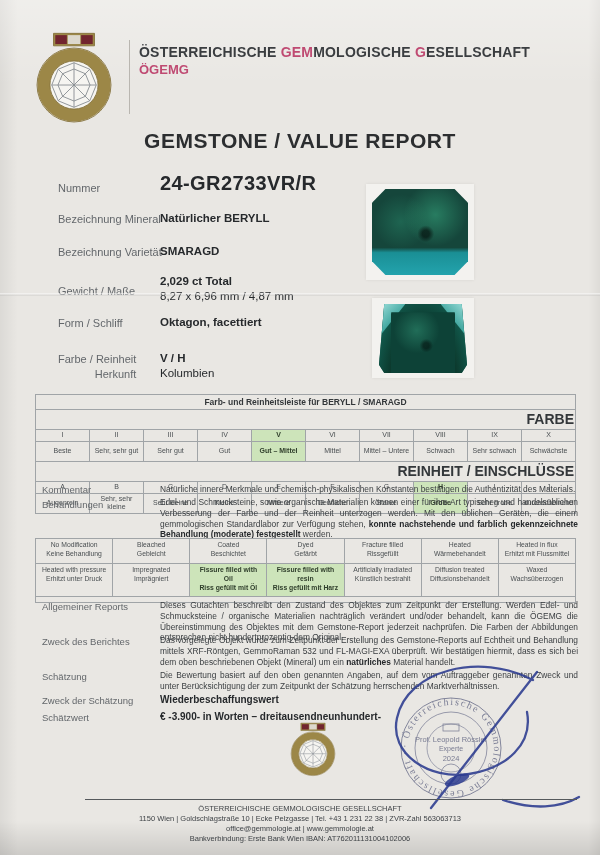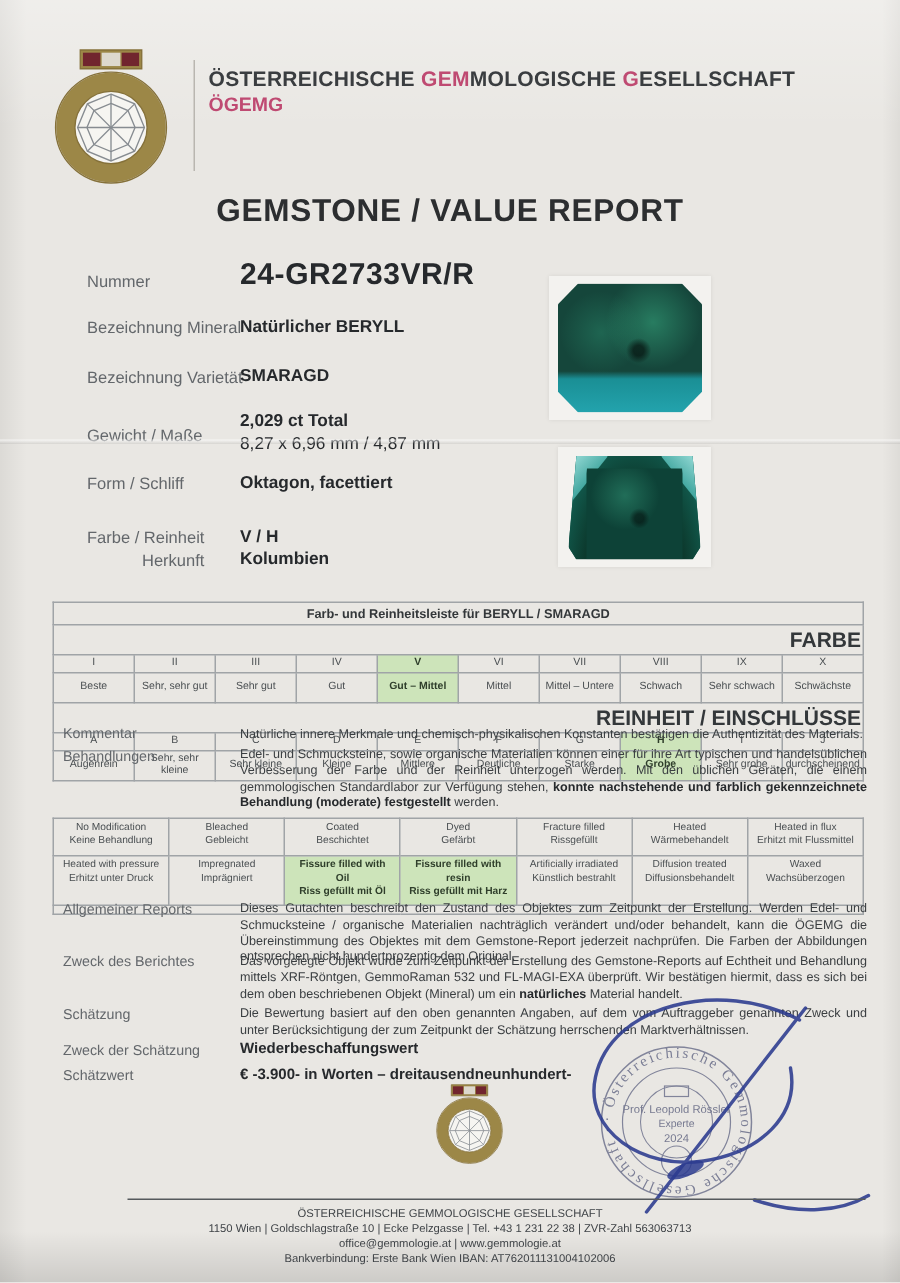--- a/index.html
+++ b/index.html
@@ -52,21 +52,21 @@
     clip-path:polygon(0 0,100% 0,0 100%);}
   .gem2 .wing.r{right:0;background:linear-gradient(225deg,#9fe0dc,#2d9a92 65%,transparent);
     clip-path:polygon(0 0,100% 0,100% 100%);}
   .gem2 .body{position:absolute;left:14%;right:14%;top:12%;bottom:0;
     background:
       radial-gradient(circle at 55% 55%, rgba(0,0,0,.45) 0 6%, transparent 14%),
       radial-gradient(circle at 40% 30%, rgba(70,190,150,.35), transparent 40%),
       #0d4237;
     clip-path:polygon(0 0,100% 0,118% 100%,-18% 100%);}
   
-  table{border-collapse:collapse;table-layout:fixed;margin-top:7px;}
+  table{border-collapse:collapse;table-layout:fixed;}
   .gtable{position:absolute;left:35px;top:394px;width:541px;}
   .gtable td{border:1px solid #a0a4a7;font-size:7px;color:#4a4f52;text-align:center;
     padding:1px 1px;line-height:1.2;vertical-align:middle;}
   .gtable .g-title{font-size:8.5px;font-weight:bold;color:#33373a;height:12px;}
   .gtable .g-sec{font-size:14px;font-weight:bold;text-align:right;padding-left:4px;color:#33373a;height:9px;}
   .gtable .g-grade{height:9px;}
   .gtable .g-label{height:17px;}
   .hl{background:#cde4ba !important;font-weight:bold;color:#2f3e2b !important;}
   .ttable{position:absolute;left:35px;top:538px;width:541px;}
   .ttable td{border:1px solid #a0a4a7;font-size:6.8px;color:#4a4f52;text-align:center;
@@ -135,21 +135,21 @@
   <div class="f-label" style="top:245px">Bezeichnung Varietät</div>
   <div class="f-value" style="top:244px">SMARAGD</div>
 
   <div class="f-label" style="top:284px">Gewicht / Maße</div>
   <div class="f-value" style="top:274px"><span>2,029 ct Total</span><span class="sub">8,27 x 6,96 mm / 4,87 mm</span></div>
 
   <div class="f-label" style="top:316px">Form / Schliff</div>
   <div class="f-value" style="top:315px">Oktagon, facettiert</div>
 
   <div class="f-label" style="top:352px"><span>Farbe / Reinheit</span><br><span>Herkunft</span></div>
-  <div class="f-value" style="top:351px"><span>V / H</span><span class="sub" style="font-weight:bold">Kolumbien</span></div>
+  <div class="f-value" style="top:351px"><span>V / H</span><span class="sub" style="font-weight:normal">Kolumbien</span></div>
 
   <div class="photo photo1">
       <div class="gem1"></div>
     </div>
   <div class="crease" style="top:293px"></div>
   <div class="photo photo2">
     <div class="gem2">
       <div class="wing l"></div>
       <div class="wing r"></div>
       <div class="body"></div>

